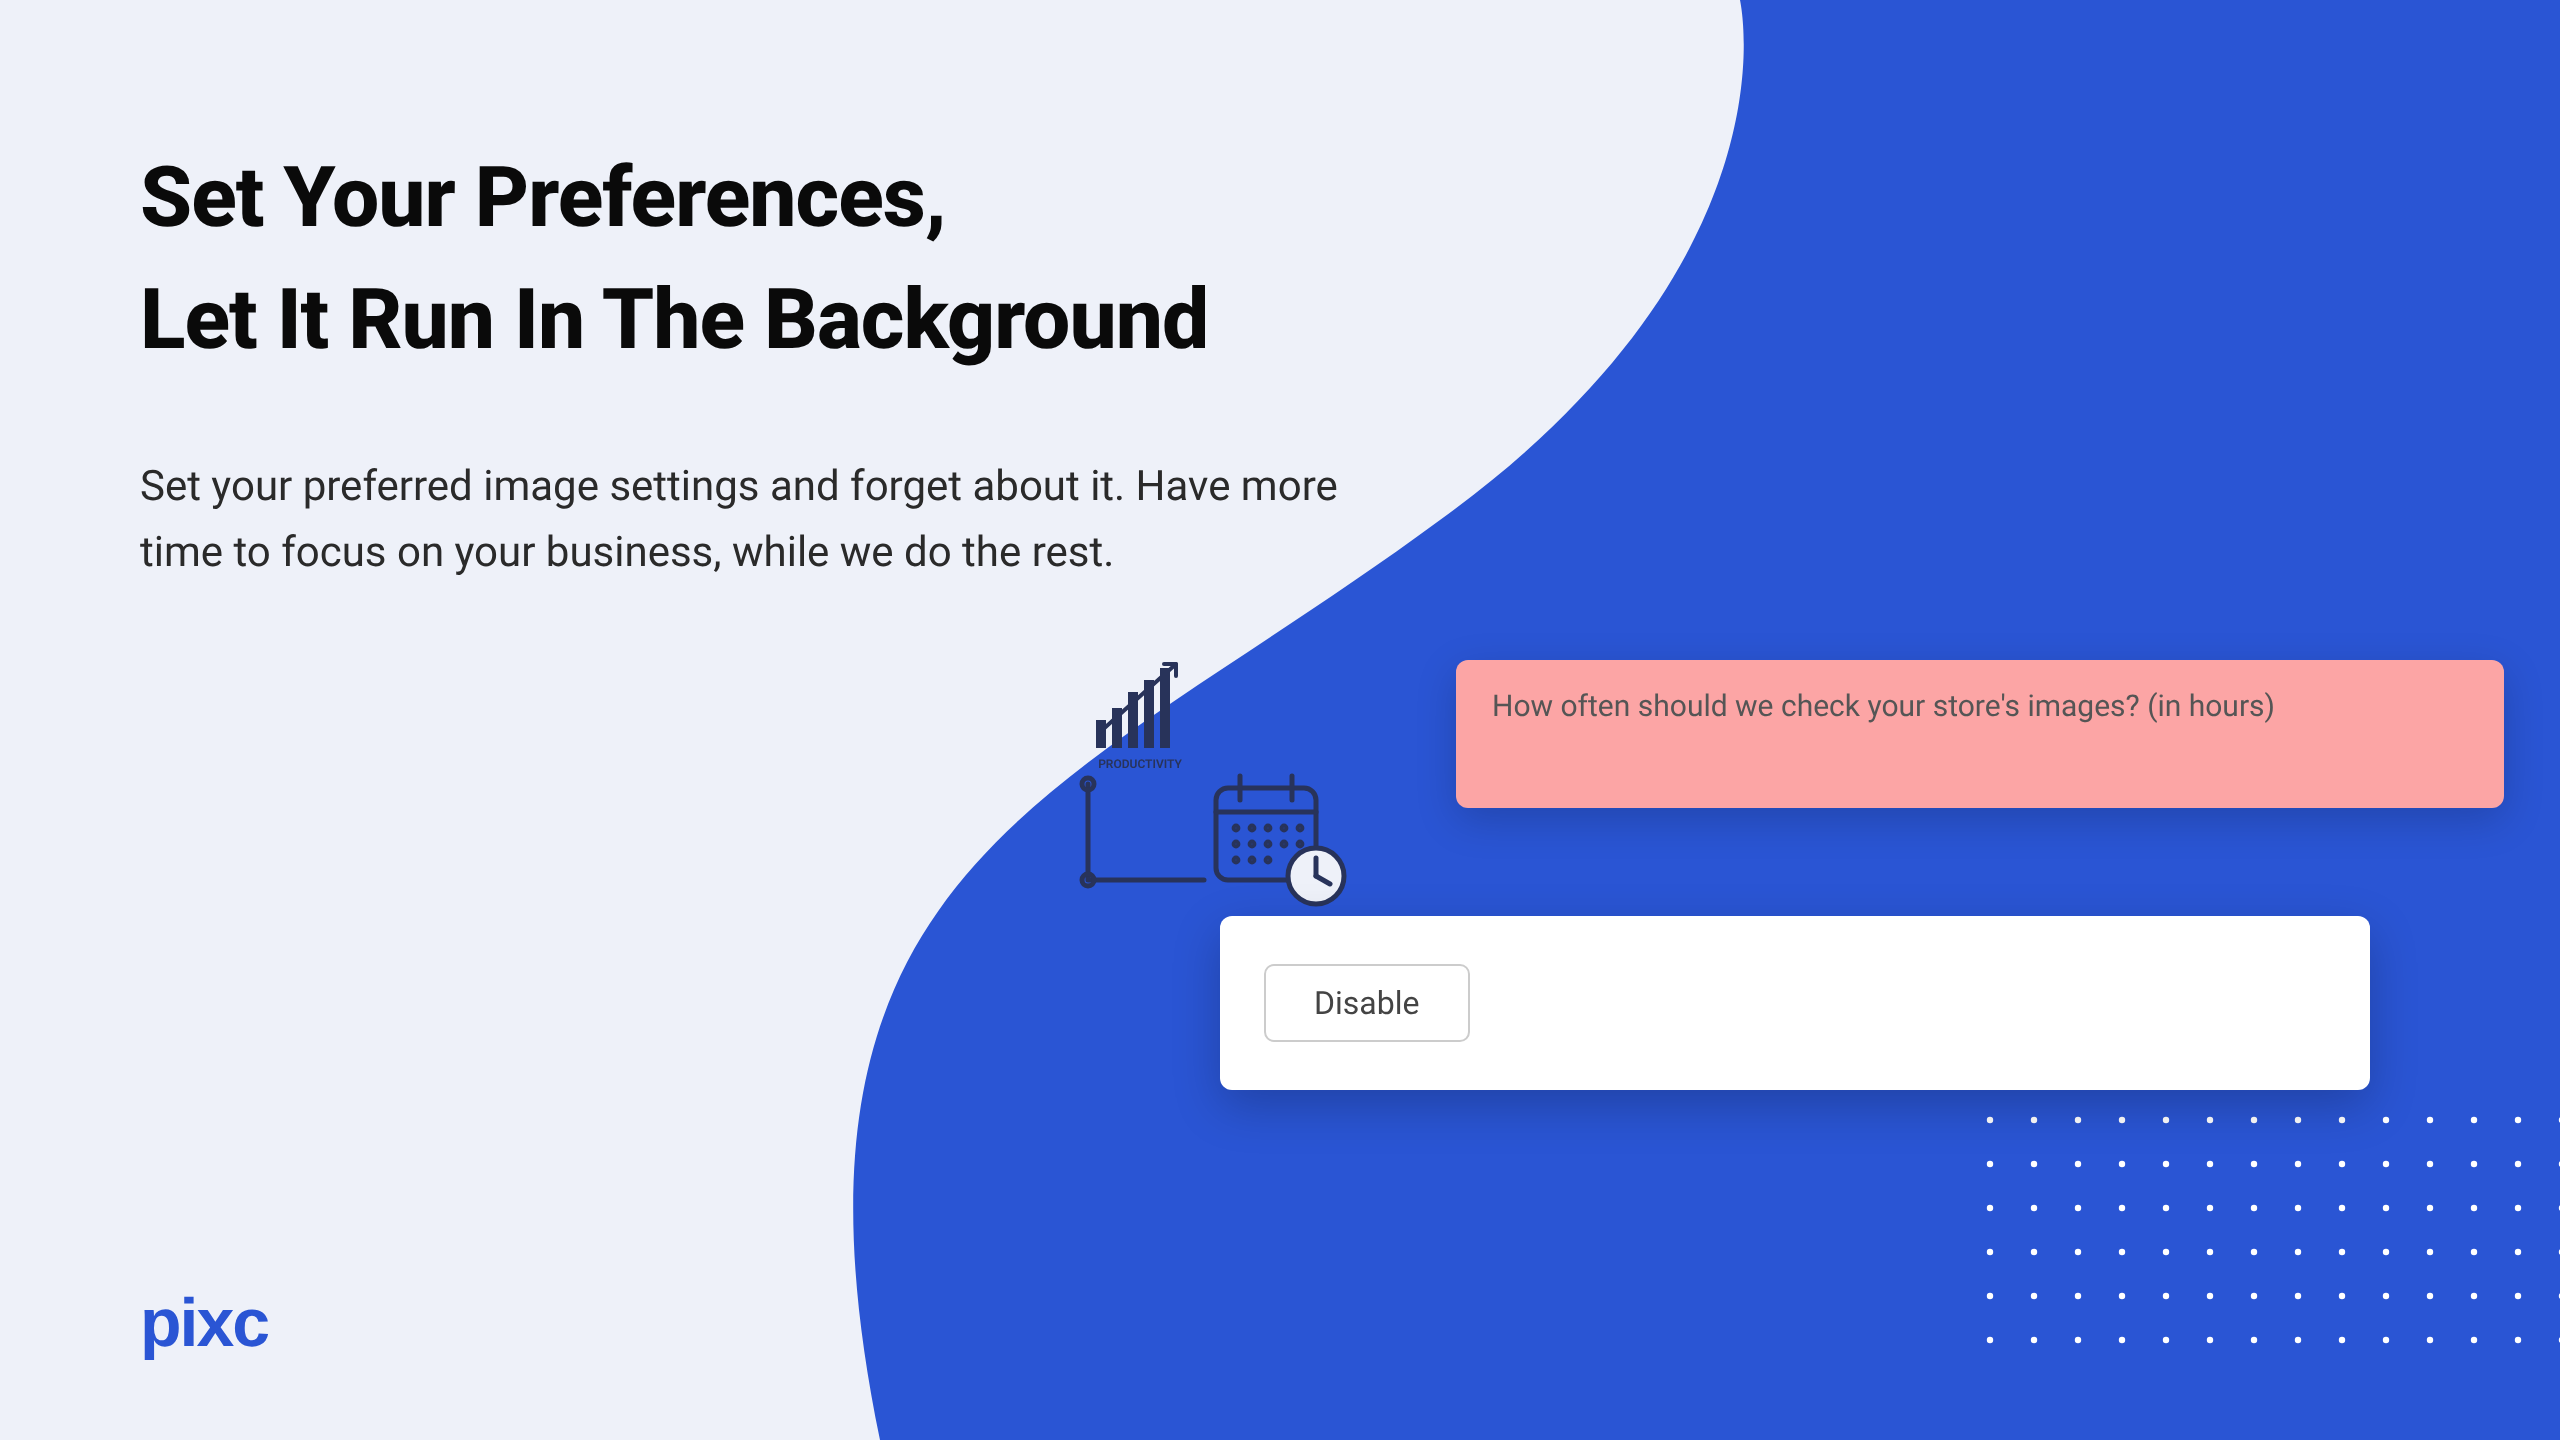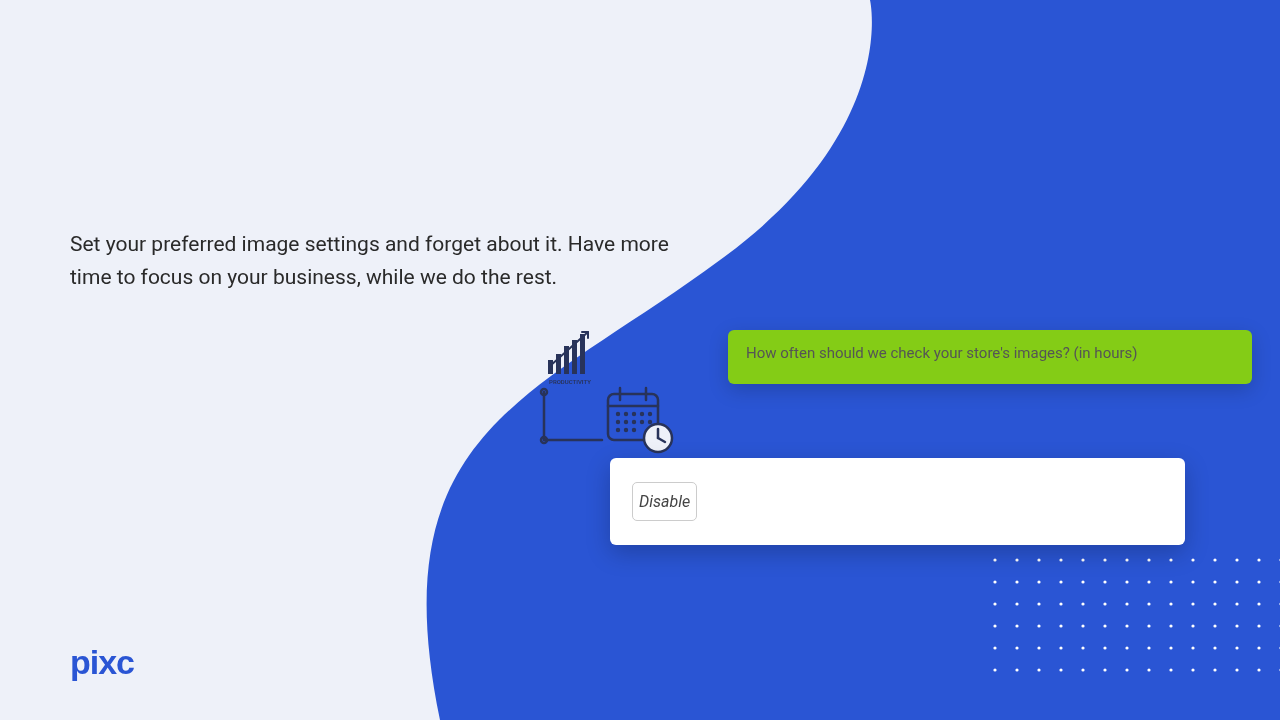--- a/index.html
+++ b/index.html
@@ -70,24 +70,24 @@
     height: 130px;
     color: #28335a;
   }
 
   
   .card1 {
     position: absolute;
     left: 728px;
     top: 330px;
     width: 524px;
-    background: #84cc16;
+    background: #fca5a5;
     border-radius: 6px;
     box-shadow: 0 6px 20px rgba(0,0,0,0.18);
-    padding: 14px 18px 12px 18px;
+    padding: 14px 18px 32px 18px;
   }
   .card1-label {
     font-size: 15px;
     color: #555;
     margin-bottom: 10px;
   }
   .stepper {
     position: relative;
     width: 100%;
     height: 34px;
@@ -139,24 +139,23 @@
   }
   .status-text {
     font-size: 19px;
     color: #666;
   }
   .status-text b { color: #555; font-weight: 700; }
   .disable-btn {
     border: 1px solid #ccc;
     border-radius: 5px;
     background: #fff;
-    padding: 9px 6px;
+    padding: 9px 24px;
     font-size: 16px;
     color: #444;
-    font-style: italic;
   }
 
   
   .dots {
     position: absolute;
     right: -10px;
     top: 555px;
     width: 300px;
     height: 130px;
     pointer-events: none;
@@ -269,21 +268,22 @@
         <circle cx="247" cy="115" r="1.6"></circle>
         <circle cx="269" cy="115" r="1.6"></circle>
         <circle cx="291" cy="115" r="1.6"></circle>
     </g>
   </g>
 </svg>
 
 <div class="content">
 
   <h1 class="heading">
-    <br>
+    <span>Set Your Preferences,</span><br>
+    <span>Let It Run In The Background</span>
   </h1>
 
   <p class="para1">Set your preferred image settings and forget about it. Have more time to focus on your business, while we do the rest.</p>
 
   <div class="logo">pixc</div>
 
   <svg class="doodle" viewBox="0 0 160 130">
     <g stroke="#28335a" stroke-width="2.5" fill="none" stroke-linecap="round" stroke-linejoin="round">
 
       <g fill="#28335a" stroke="none" transform="translate(18,0)">

